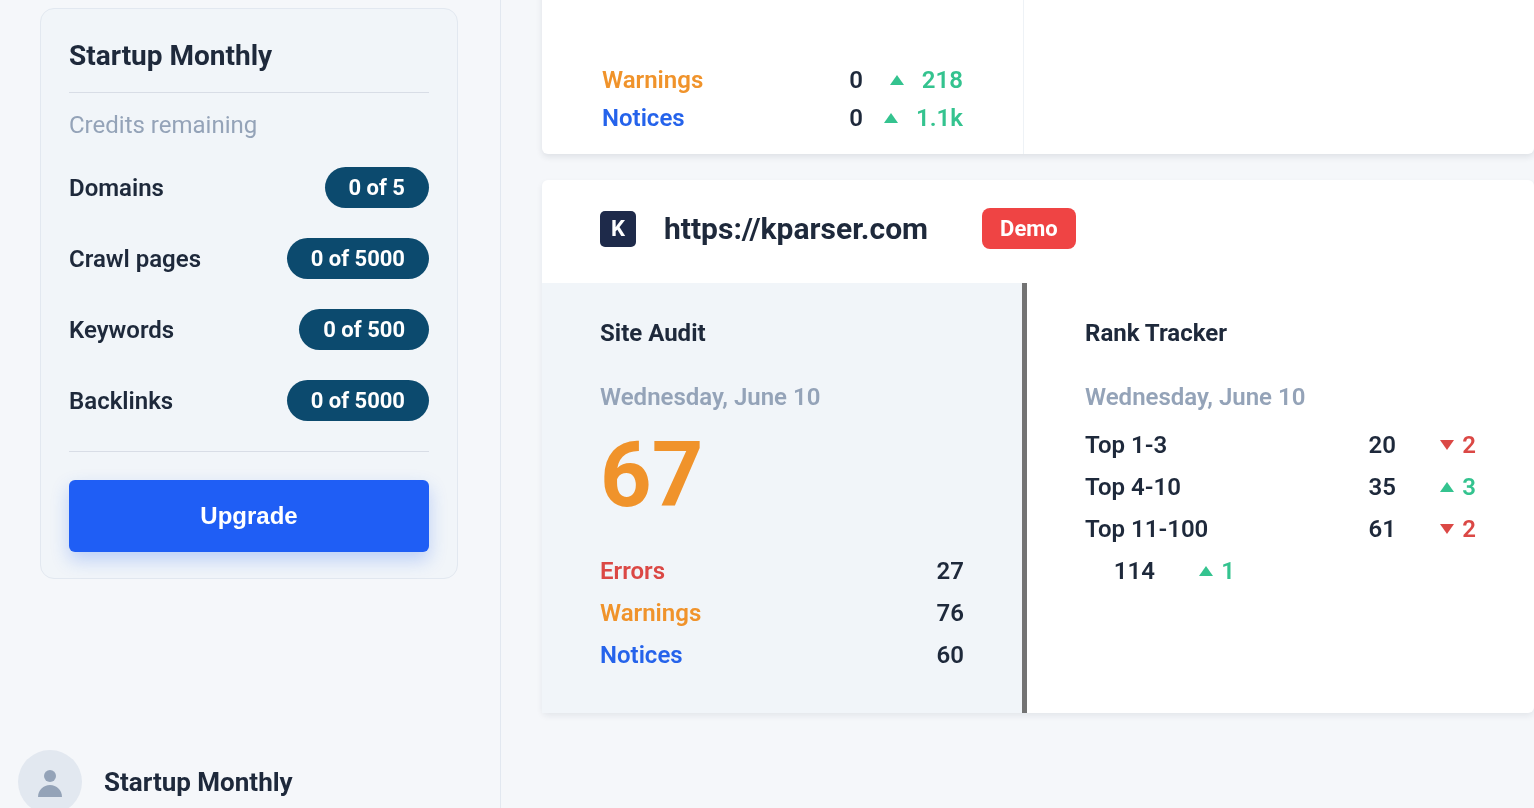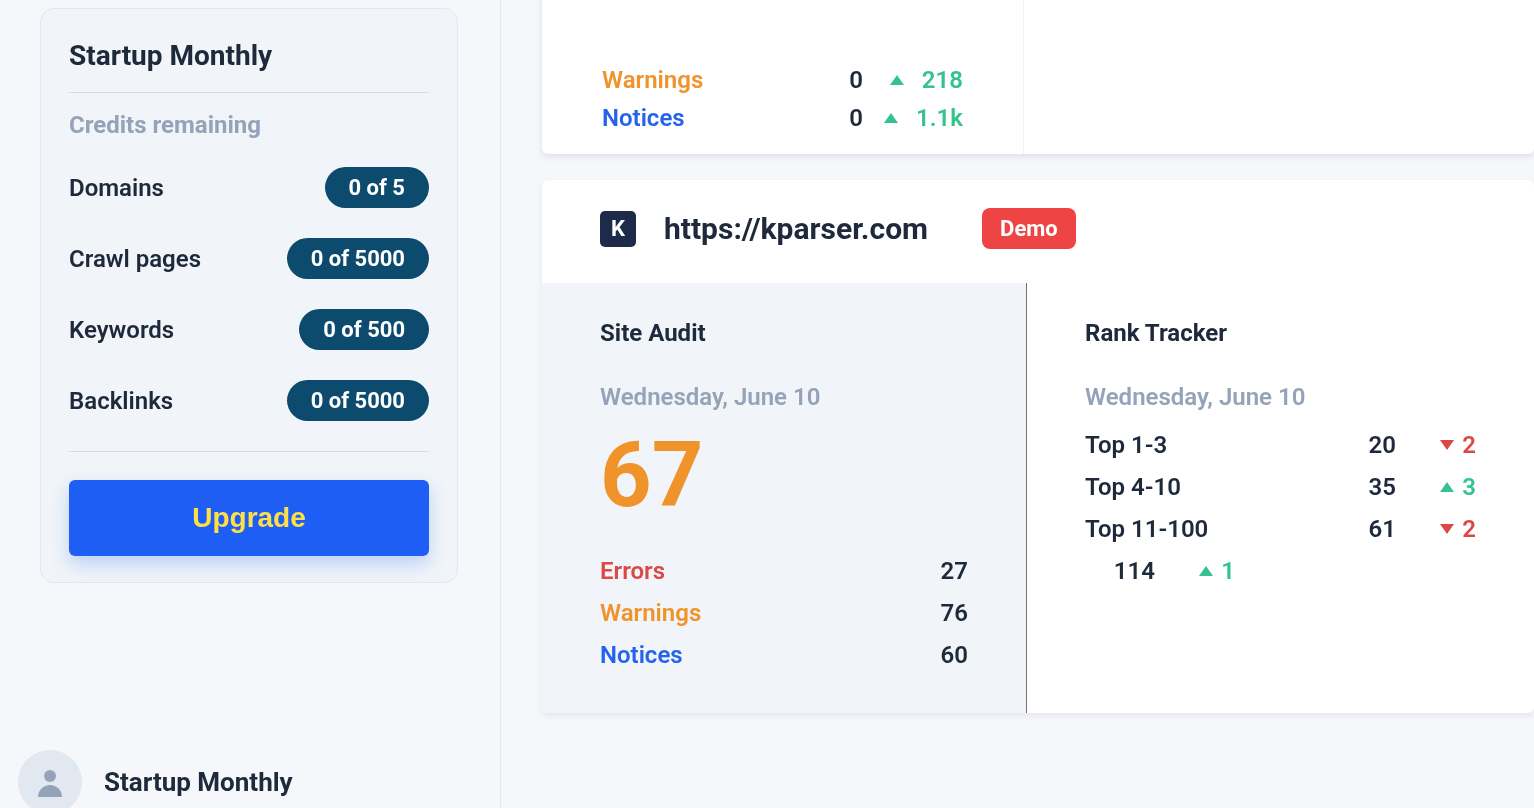--- a/index.html
+++ b/index.html
@@ -31,21 +31,21 @@
       margin-bottom: 20px;
     }
     .credits-divider {
       border: none;
       border-top: 1px solid #d8dde6;
       margin: 0 0 18px 0;
     }
     .credits-subtitle {
       font-size: 24px;
       color: #94a3b8;
-      font-weight: 700;
+      font-weight: 400;
       margin-bottom: 28px;
     }
     .credit-row {
       display: flex;
       justify-content: space-between;
       align-items: center;
       margin-bottom: 30px;
     }
     .credit-label {
       font-size: 24px;
@@ -56,24 +56,24 @@
       background: #0c4a6e;
       color: #fff;
       font-size: 22px;
       font-weight: 700;
       padding: 8px 24px;
       border-radius: 22px;
     }
     .upgrade-btn {
       width: 100%;
       background: #1f5ef5;
-      color: #fde047;
+      color: #ffffff;
       border: none;
       border-radius: 6px;
-      font-size: 28px;
+      font-size: 24px;
       font-weight: 700;
       padding: 22px 0;
       cursor: pointer;
       margin-top: 10px;
       box-shadow: 0 8px 18px rgba(31,94,245,0.25);
     }
     
     
     .user-footer {
       position: absolute;
@@ -212,21 +212,21 @@
     .project-body {
       display: flex;
       align-items: stretch;
     }
     .panel {
       padding: 36px 58px 30px 58px;
     }
     .panel-audit {
       width: 485px;
       background: #f1f5f9;
-      border-right: 1px solid #737373;
+      border-right: 5px solid #737373;
     }
     .panel-rank {
       flex: 1;
     }
     .panel-title {
       font-size: 24px;
       font-weight: 700;
       color: #1e293b;
       margin-bottom: 36px;
     }

